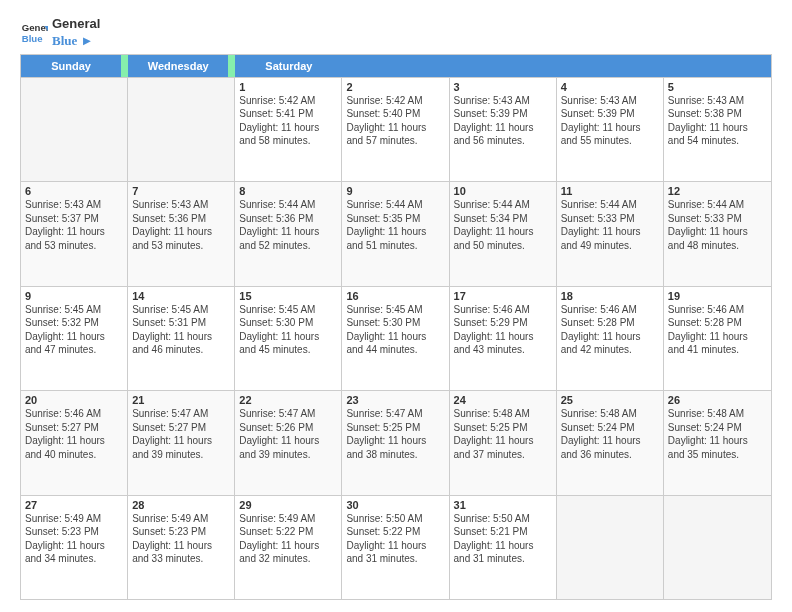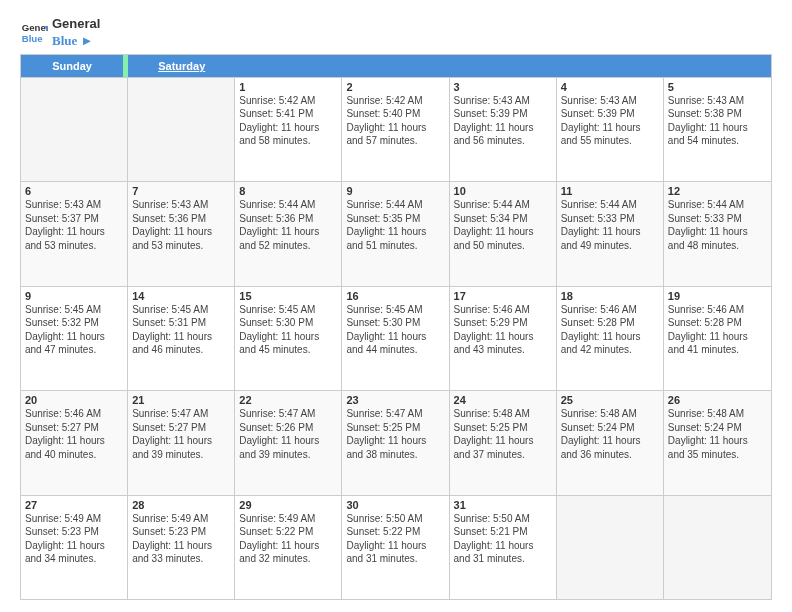--- a/index.html
+++ b/index.html
@@ -55,23 +55,23 @@
       display: grid;
       grid-template-columns: repeat(7, 1fr);
       background: #4a90d9;
     }
     .cal-header-cell {
       color: #fff;
       font-size: 11px;
       font-weight: bold;
       text-align: center;
       padding: 5px 2px;
-      border-right: 5px solid #86efac;
-    }
-    .cal-header-cell:last-child { border-right: none; text-decoration: underline; }
+      border-right: 7px solid #86efac;
+    }
+    .cal-header-cell:last-child { border-right: none; }
     .cal-body {
       display: flex;
       flex-direction: column;
       flex: 1;
     }
     .cal-row {
       display: grid;
       grid-template-columns: repeat(7, 1fr);
       flex: 1;
       border-top: 1px solid #ccc;
@@ -118,20 +118,21 @@
     </div>
     <div class="title-block">
       <div class="month-title"></div>
       <div class="location-title"></div>
     </div>
   </div>
 
   <div class="calendar">
     <div class="cal-header-row">
     <div class="cal-header-cell">Sunday</div>
+        <div class="cal-header-cell">Wednesday</div>
         <div class="cal-header-cell">Saturday</div>
       </div>
     <div class="cal-body">
     <div class="cal-row">
           <div class="cal-cell empty"></div>
           <div class="cal-cell empty"></div>
           <div class="cal-cell">
             <span class="day-num">1</span>
             <div class="cell-text">Sunrise: 5:42 AM<br>Sunset: 5:41 PM<br>Daylight: 11 hours and 58 minutes.</div>
           </div>

